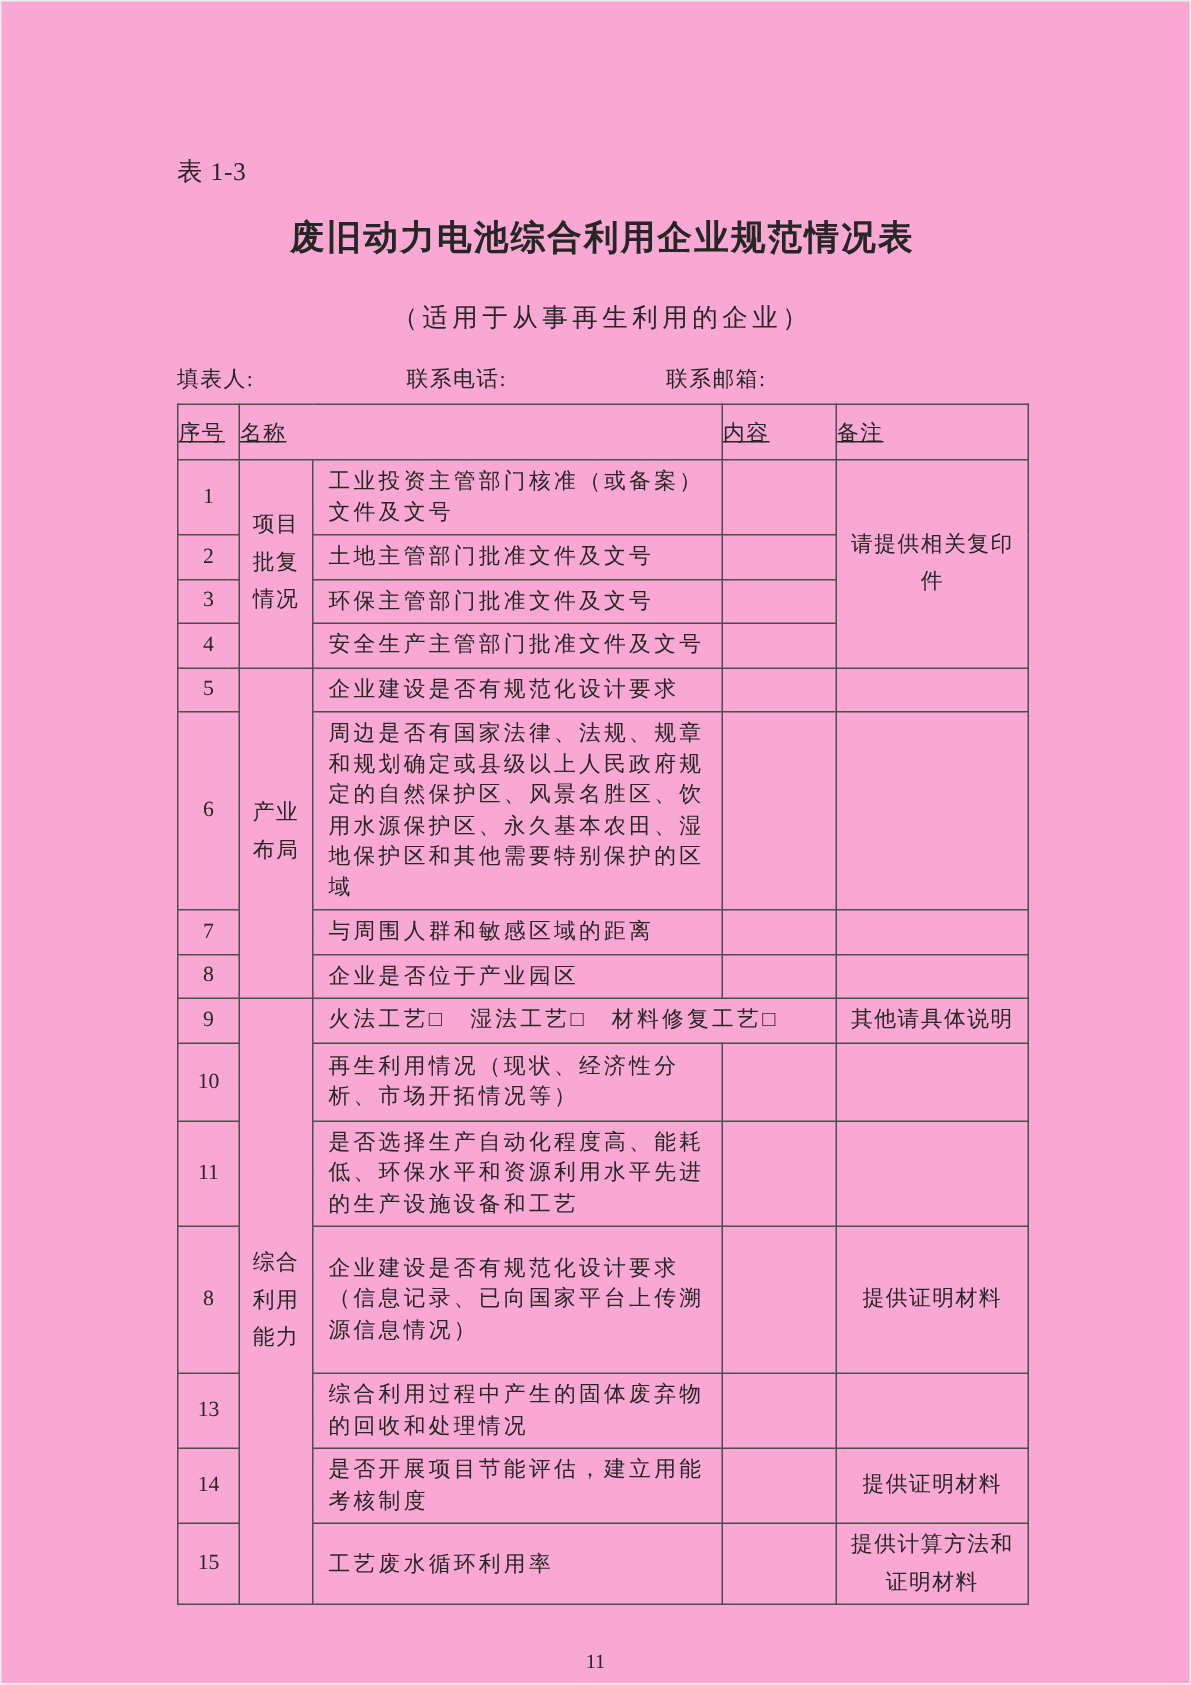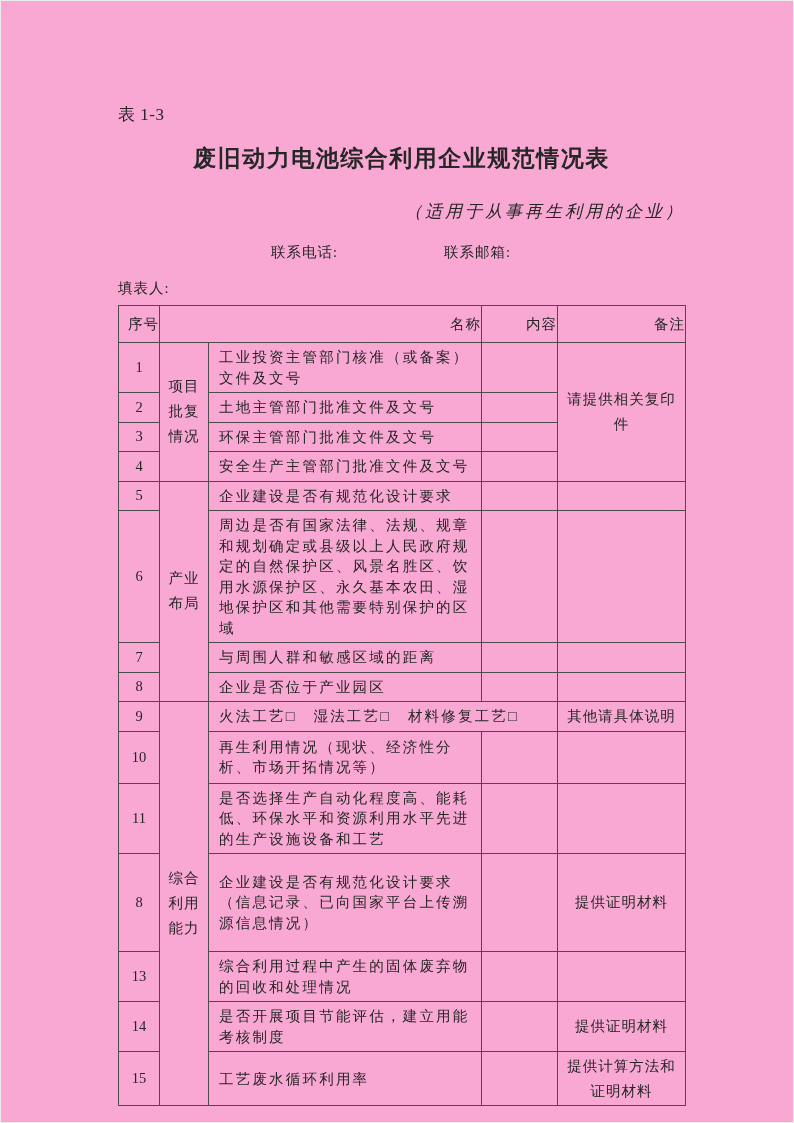--- a/index.html
+++ b/index.html
@@ -28,33 +28,32 @@
   }
   .doc-title {
     margin-top: 17px;
     text-align: center;
     font-size: 23px;
     font-weight: bold;
     letter-spacing: 1.5px;
   }
   .doc-subtitle {
     margin-top: 26px;
-    text-align: right;
+    text-align: center;
     font-size: 17px;
     letter-spacing: 3px;
-    font-style: italic;
   }
   .form-line {
     margin-top: 20px;
     font-size: 14.5px;
     letter-spacing: 1px;
     display: flex;
   }
   .form-line .field { display: inline-flex; }
-  .form-line .f1 { width: 153px; margin-top: 36px; }
+  .form-line .f1 { width: 153px; }
   .form-line .f2 { width: 173px; }
   .form-line .value { min-width: 40px; }
   table.main {
     margin-top: 7px;
     border-collapse: collapse;
     table-layout: fixed;
     width: 567px;
   }
   table.main td, table.main th {
     border: 1px solid #4d4d4d;
@@ -62,21 +61,21 @@
     vertical-align: middle;
     font-size: 14.5px;
   }
   col.c-seq     { width: 41px; }
   col.c-group   { width: 49px; }
   col.c-name    { width: 273px; }
   col.c-content { width: 76px; }
   col.c-remark  { width: 128px; }
 
   thead tr { height: 37px; }
-  th { text-align: right; letter-spacing: 1px; }
+  th { text-align: left; letter-spacing: 1px; text-decoration: underline; }
 
   td.seq { text-align: center; font-family: "Liberation Serif", serif; }
   td.group { text-align: center; letter-spacing: 1px; }
   td.group .vlabel {
     width: 2.4em;
     margin: 14px auto;
     line-height: 1.75;
     text-align: center;
   }
   td.name {

